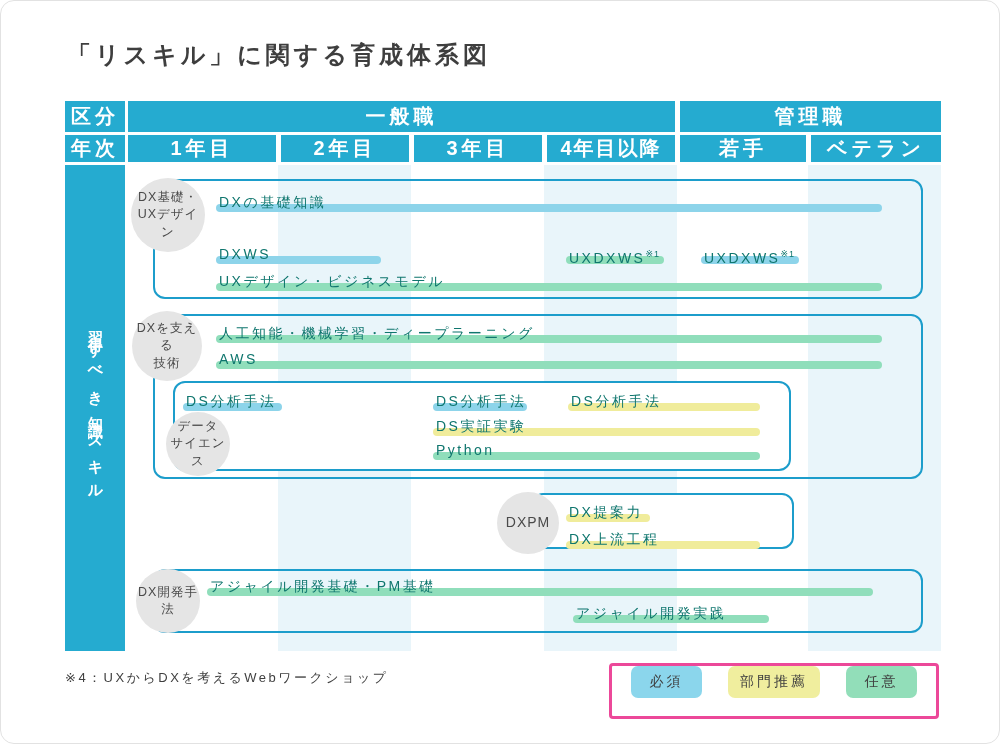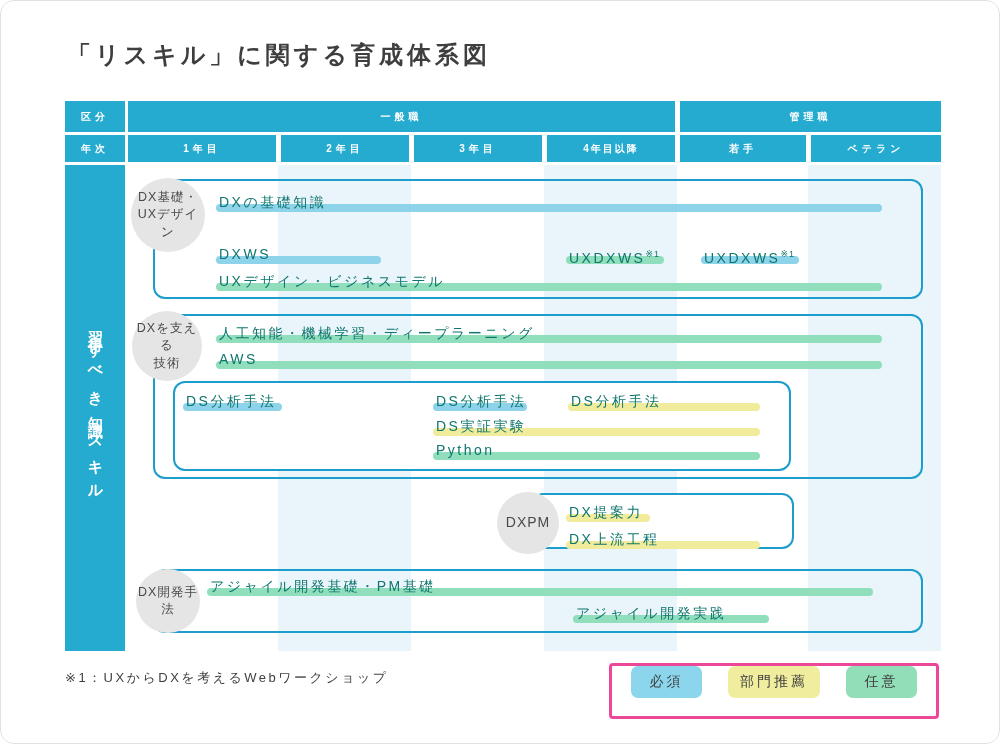--- a/index.html
+++ b/index.html
@@ -1,18 +1,18 @@
 <!DOCTYPE html>
 <html><head>
 <meta charset="utf-8">
 <style>
   html,body{margin:0;padding:0;background:#fff;font-family:"Liberation Sans","DejaVu Sans",sans-serif;}
   .page{position:relative;width:1000px;height:744px;background:#fff;border:1px solid #E2E2E2;border-radius:14px;overflow:hidden;box-sizing:border-box;}
   .title{position:absolute;left:58px;top:30px;margin:8px;font-size:24px;font-weight:bold;color:#3E3E3E;letter-spacing:4px;}
-  .hcell{position:absolute;background:#25ABD0;color:#fff;font-weight:bold;display:flex;align-items:center;justify-content:center;letter-spacing:4px;font-size:10px;box-sizing:border-box;}
+  .hcell{position:absolute;background:#25ABD0;color:#fff;font-weight:bold;display:flex;align-items:center;justify-content:center;letter-spacing:4px;font-size:20px;box-sizing:border-box;}
   .sidebar{position:absolute;left:64px;top:164px;width:60px;height:486px;background:#25ABD0;display:flex;align-items:center;justify-content:center;}
   .sidebar-txt{writing-mode:vertical-rl;color:#fff;font-weight:bold;font-size:15px;letter-spacing:7px;}
   .stripe{position:absolute;top:164px;width:133px;height:486px;background:#E9F5FA;}
   .gbox{position:absolute;border:2px solid #1C9DCB;border-radius:12px;box-sizing:border-box;z-index:2;}
   .gbox.filled{background:#fff;}
   .circle{position:absolute;background:#E5E5E5;border-radius:50%;display:flex;align-items:center;justify-content:center;text-align:center;color:#4A4A4A;font-size:12.5px;font-weight:500;line-height:1.4;letter-spacing:1px;white-space:pre-line;z-index:3;}
   .item{position:absolute;z-index:4;font-size:14px;font-weight:500;letter-spacing:2.5px;color:#0f766e;line-height:16px;white-space:nowrap;}
   .item .bar{position:absolute;left:-3px;top:10px;height:8px;border-radius:4px;}
   .item .txt{position:relative;}
   .item sup{font-size:9px;letter-spacing:1px;}
@@ -55,20 +55,22 @@
   <div class="gbox" style="left:152px;top:178px;width:770px;height:120px;"></div>
   <div class="gbox" style="left:152px;top:313px;width:770px;height:165px;"></div>
   <div class="gbox filled" style="left:172px;top:380px;width:618px;height:90px;"></div>
   <div class="gbox filled" style="left:530px;top:492px;width:263px;height:56px;"></div>
   <div class="gbox" style="left:152px;top:568px;width:770px;height:64px;"></div>
 
   <div class="circle" style="left:130px;top:177px;width:74px;height:74px;">DX基礎・
 UXデザイン</div>
   <div class="circle" style="left:131px;top:310px;width:70px;height:70px;">DXを支える
 技術</div>
+  <div class="circle" style="left:165px;top:411px;width:64px;height:64px;">データ
+サイエンス</div>
   <div class="circle" style="left:496px;top:491px;width:62px;height:62px;font-size:14px;">DXPM</div>
   <div class="circle" style="left:135px;top:568px;width:64px;height:64px;">DX開発手法</div>
 
   <div class="item" style="left:218px;top:193px;">
     <span class="bar required" style="width:666px;"></span>
     <span class="txt">DXの基礎知識</span>
   </div>
   <div class="item" style="left:218px;top:245px;">
     <span class="bar required" style="width:165px;"></span>
     <span class="txt">DXWS</span>
@@ -127,20 +129,20 @@
 
   <div class="item" style="left:209px;top:577px;">
     <span class="bar optional" style="width:666px;"></span>
     <span class="txt">アジャイル開発基礎・PM基礎</span>
   </div>
   <div class="item" style="left:575px;top:604px;">
     <span class="bar optional" style="width:196px;"></span>
     <span class="txt">アジャイル開発実践</span>
   </div>
 
-  <div class="footnote">※1：UXからDXを考えるWebワークショップ</div>
+  <div class="footnote">※4：UXからDXを考えるWebワークショップ</div>
 
   <div class="legend">
     <span class="chip required">必須</span>
     <span class="chip recommended">部門推薦</span>
     <span class="chip optional">任意</span>
   </div>
 </div>
 
 </body></html>

